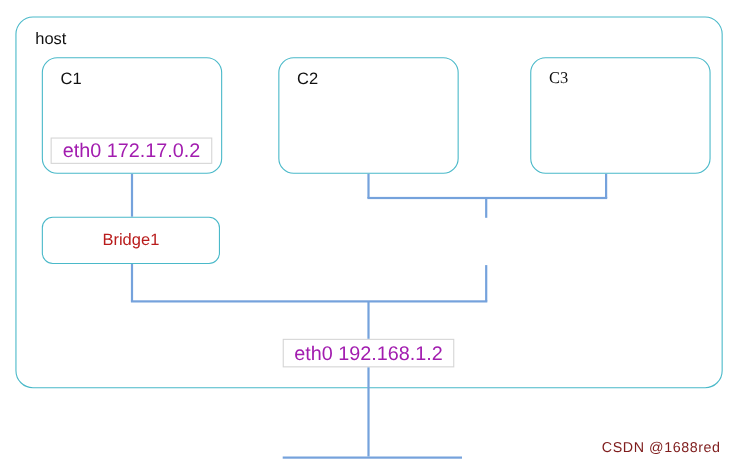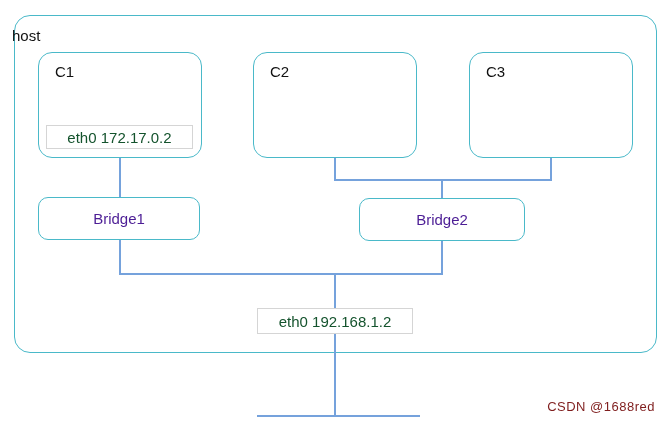--- a/index.html
+++ b/index.html
@@ -14,21 +14,21 @@
   .host-box{
     position:absolute;
     left:14px;top:15px;width:643px;height:338px;
     border:1.6px solid #4ab9c9;
     border-radius:16px;
     background:transparent;
     box-sizing:border-box;
   }
   .host-label{
     position:absolute;
-    left:12px;top:27px;
+    left:32px;top:27px;
     font-size:15px;
     color:#111;
   }
   .node{
     position:absolute;
     border:1.6px solid #4ab9c9;
     background:#ffffff;
     box-sizing:border-box;
   }
   .container-node{
@@ -40,32 +40,32 @@
     left:16px;top:10px;
     font-size:15px;
     color:#111;
   }
   .eth-box{
     position:absolute;
     border:1.4px solid #d5d5d5;
     background:#ffffff;
     box-sizing:border-box;
     display:flex;align-items:center;justify-content:center;
-    font-size:15px;
-    color:#14532d;
+    font-size:18px;
+    color:#a21caf;
     white-space:nowrap;
   }
   .container-eth{
     left:7px;bottom:8px;width:147px;height:24px;
   }
   .bridge-node{
     border-radius:10px;
     display:flex;align-items:center;justify-content:center;
     font-size:15px;
-    color:#4c1d95;
+    color:#b91c1c;
   }
   .edge{
     position:absolute;
     background:#75a2dc;
   }
   .edge-v{width:2px;}
   .edge-h{height:2px;}
   .watermark{
     position:absolute;
     right:13px;top:399px;
@@ -84,26 +84,25 @@
 
   <div class="node container-node" style="left:38px;top:52px;">
     <div class="node-title">C1</div>
     <div class="eth-box container-eth">eth0 172.17.0.2</div>
   </div>
 
   <div class="node container-node" style="left:253px;top:52px;">
     <div class="node-title">C2</div>
   </div>
 
-  <div class="node container-node" style="left:469px;top:52px;">
+  <div class="node container-node" style="left:482px;top:52px;font-family:Liberation Serif, serif;">
     <div class="node-title">C3</div>
   </div>
 
   <div class="node bridge-node" style="left:38px;top:197px;width:162px;height:43px;">Bridge1</div>
-  <div class="node bridge-node" style="left:359px;top:198px;width:166px;height:43px;">Bridge2</div>
 
   <div class="eth-box" style="left:257px;top:308px;width:156px;height:26px;">eth0 192.168.1.2</div>
 
   <div class="edge edge-v" style="left:119px;top:158px;height:39px;"></div>
   <div class="edge edge-v" style="left:334px;top:158px;height:22px;"></div>
   <div class="edge edge-v" style="left:550px;top:158px;height:22px;"></div>
   <div class="edge edge-h" style="left:334px;top:179px;width:218px;"></div>
   <div class="edge edge-v" style="left:441px;top:180px;height:18px;"></div>
   <div class="edge edge-v" style="left:119px;top:240px;height:34px;"></div>
   <div class="edge edge-v" style="left:441px;top:241px;height:33px;"></div>

